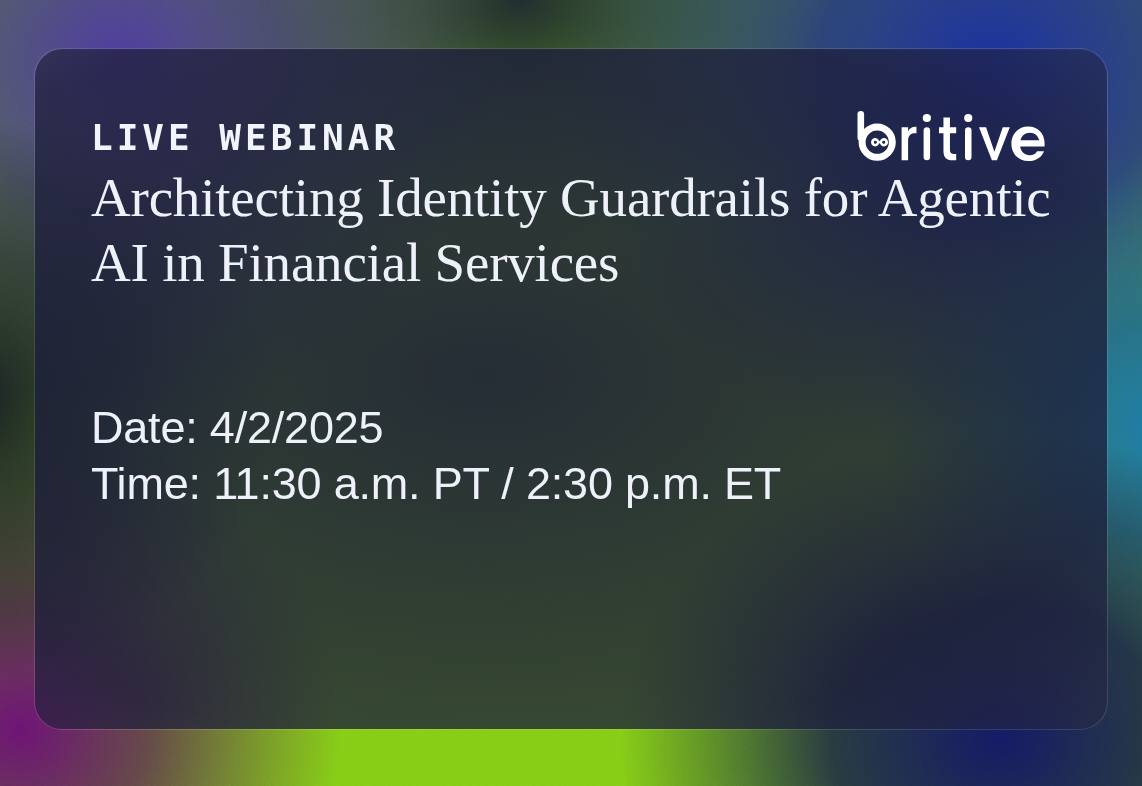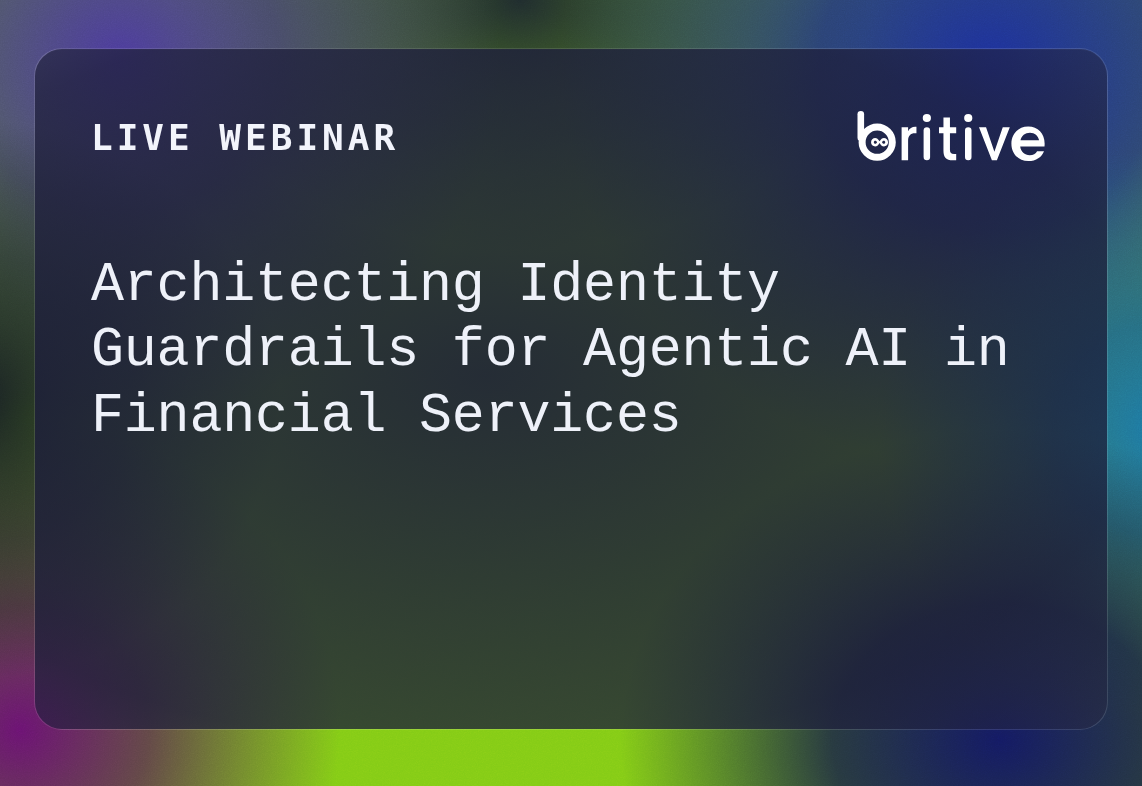--- a/index.html
+++ b/index.html
@@ -134,22 +134,21 @@
 
   .logo {
     display: flex;
     align-items: center;
     height: 54px;
   }
   .logo svg { display: block; }
 
   
   .headline {
-    margin-top: 88px;
-    font-family: Liberation Mono, monospace;
+    font-family: Liberation Serif, serif;
     font-weight: 300;
     font-size: 55px;
     line-height: 1.19;
     letter-spacing: -0.2px;
     color: #eef1f9;
     max-width: 1000px;
   }
 
   
   .schedule {
@@ -215,17 +214,21 @@
               <path d="M189.0 40.2h-6.9c-1.4 2.6-3.95 4.05-7.35 4.05-5.2 0-8.9-3.35-9.55-8.7h24.3c.1-.95.15-1.85.15-2.75 0-10.05-6.75-17.2-16.45-17.2-9.85 0-16.8 7.25-16.8 17.25s6.9 17.25 17.0 17.25c7.7 0 13.5-4.15 15.6-9.9zm-14.0-18.5c4.75 0 8.2 2.95 9.1 7.65h-18.6c.95-4.75 4.5-7.65 9.5-7.65z"></path>
             </g>
           </svg>
           <span style="position:absolute;width:1px;height:1px;overflow:hidden;clip:rect(0 0 0 0);">britive</span>
         </div>
 
       </div>
 
       <h1 class="headline">Architecting Identity Guardrails for Agentic AI in Financial Services</h1>
 
+      <div class="schedule">
+        <div class="schedule-line">Date: 4/2/2025</div>
+        <div class="schedule-line">Time: 11:30 a.m. PT / 2:30 p.m. ET</div>
+      </div>
 
     </div>
   </div>
 
 </div>
 
 </body></html>

